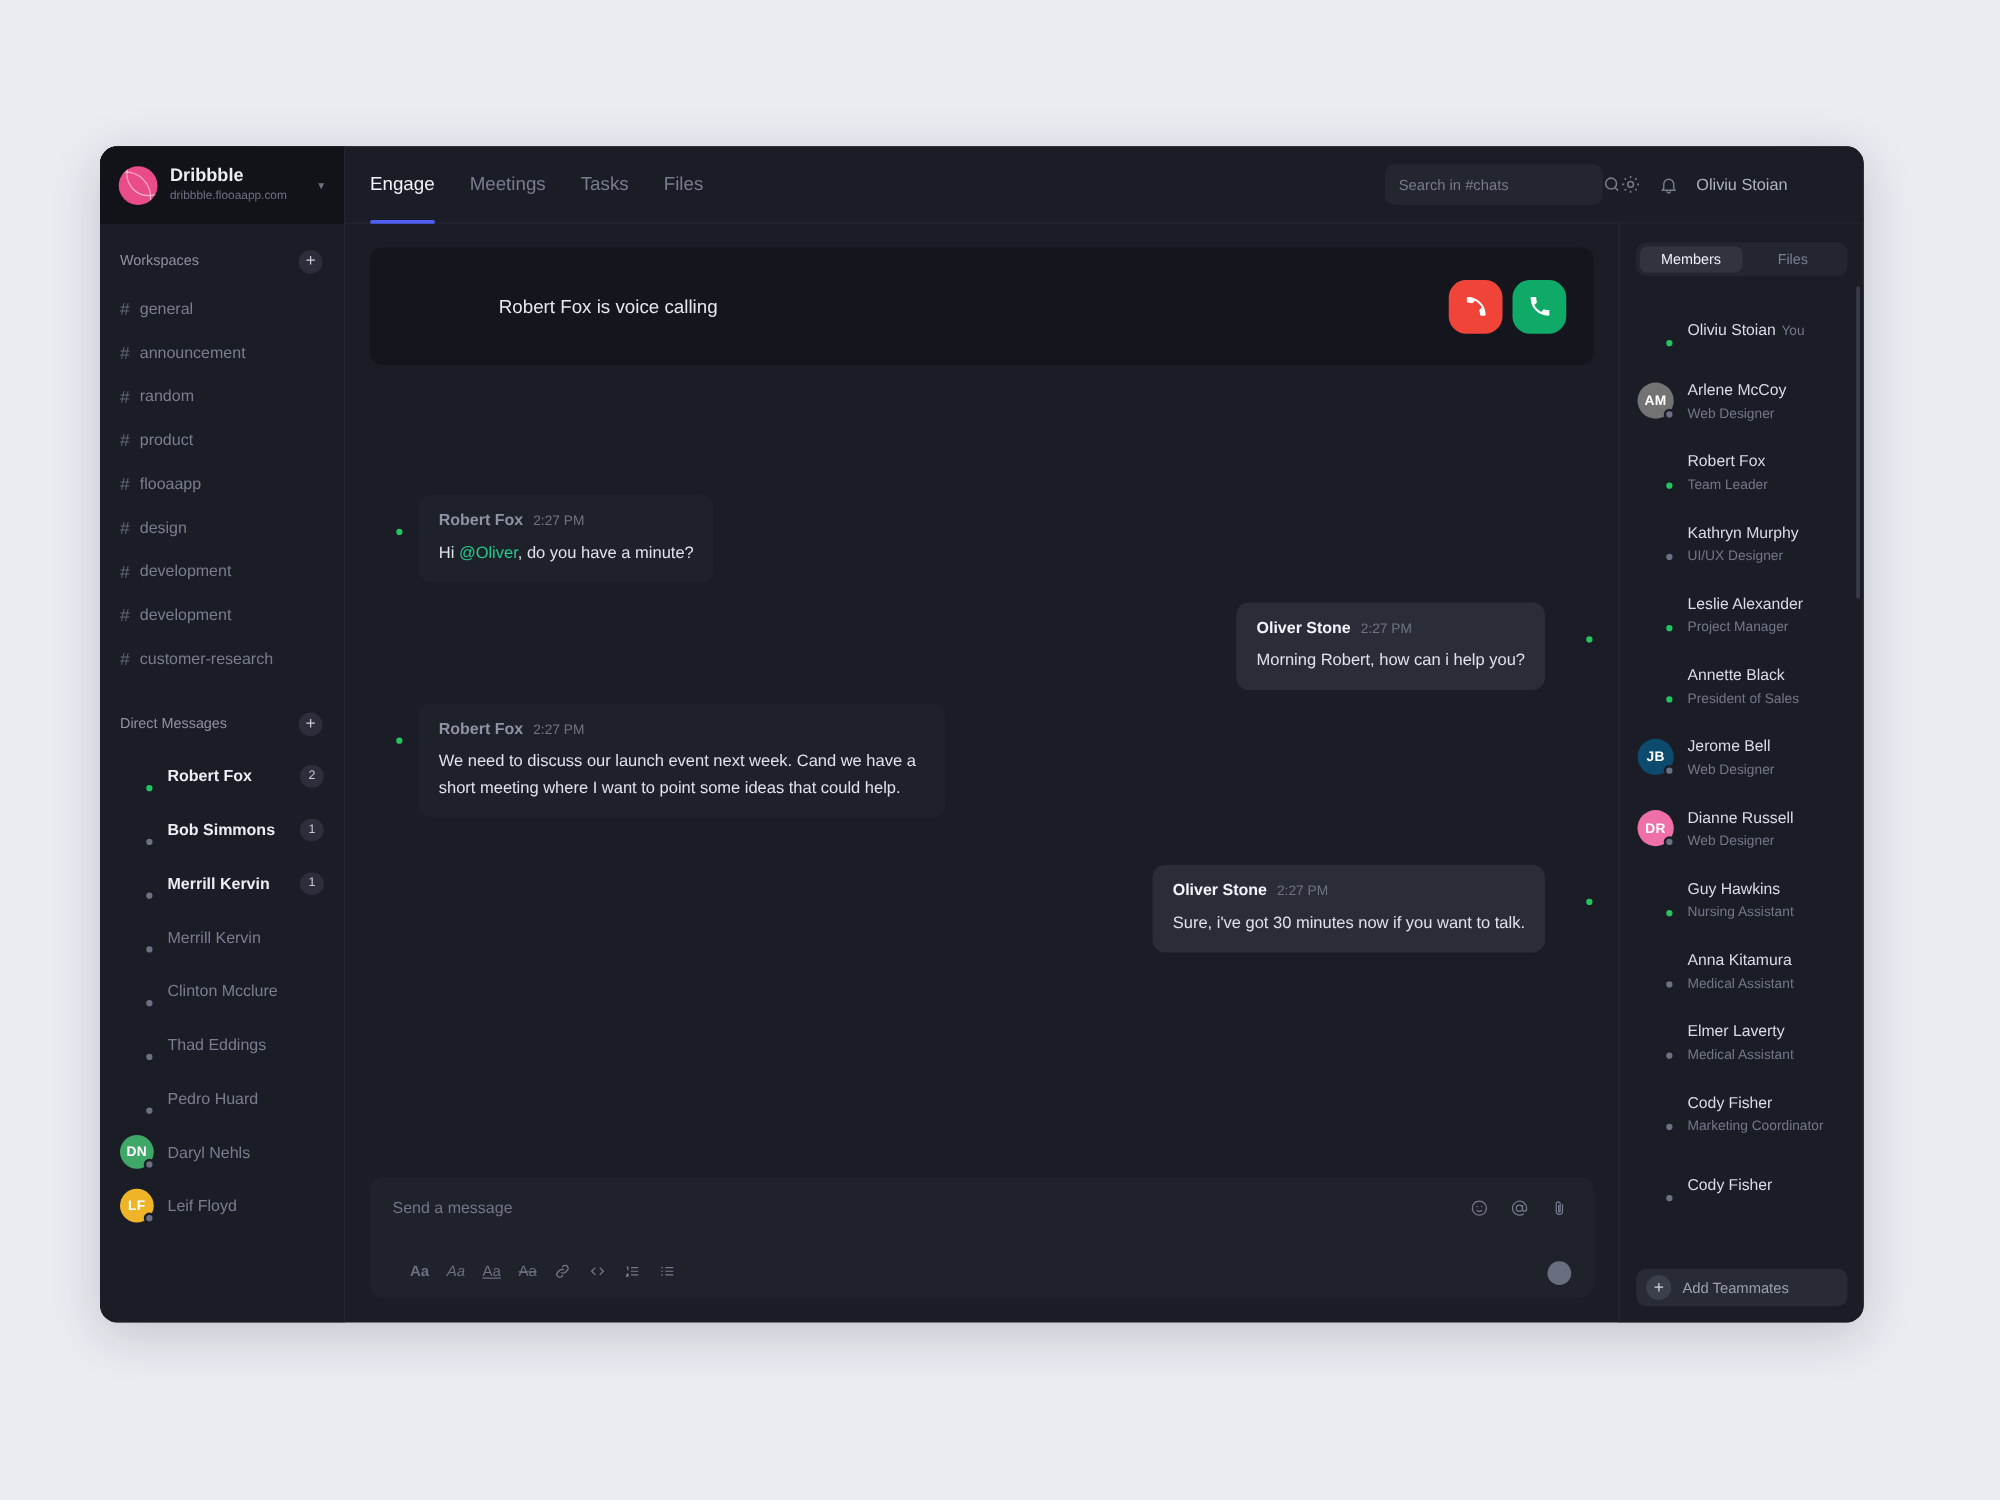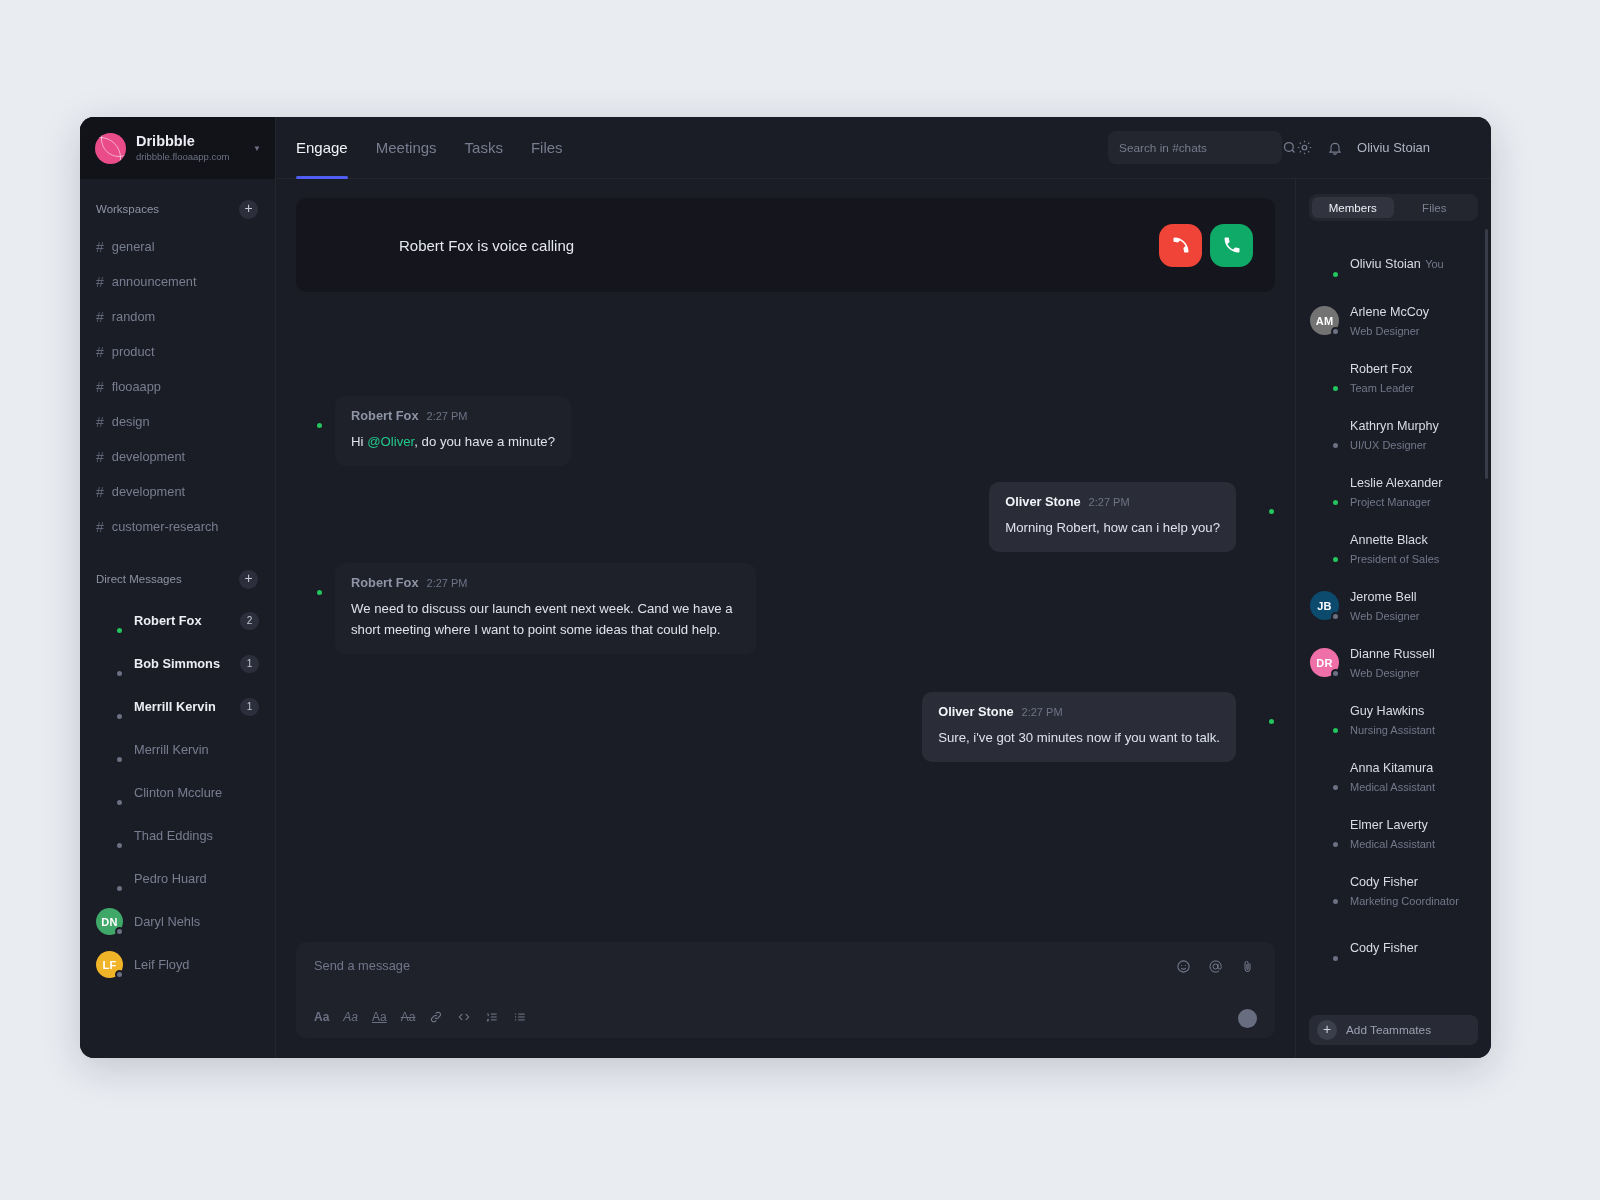--- a/index.html
+++ b/index.html
@@ -186,21 +186,21 @@
     height: 96px; flex: 0 0 96px;
     position: relative;
     padding: 16px 18px;
   }
   .comp-placeholder { color: #71768a; font-size: 12.8px; }
   .comp-right {
     position: absolute; right: 20px; top: 17px;
     display: flex; align-items: center; gap: 17px;
   }
   .fmt-bar {
-    position: absolute; left: 18px; bottom: 14px;
+    position: absolute; left: 32px; bottom: 14px;
     display: flex; align-items: center; gap: 14px;
     color: #6b7082;
   }
   .fmt { font-size: 12px; color: #6b7082; }
   .fmt.b { font-weight: bold; }
   .fmt.i { font-style: italic; }
   .fmt.u { text-decoration: underline; }
   .fmt.s { text-decoration: line-through; }
   .send-btn {
     position: absolute; right: 18px; bottom: 10px;

